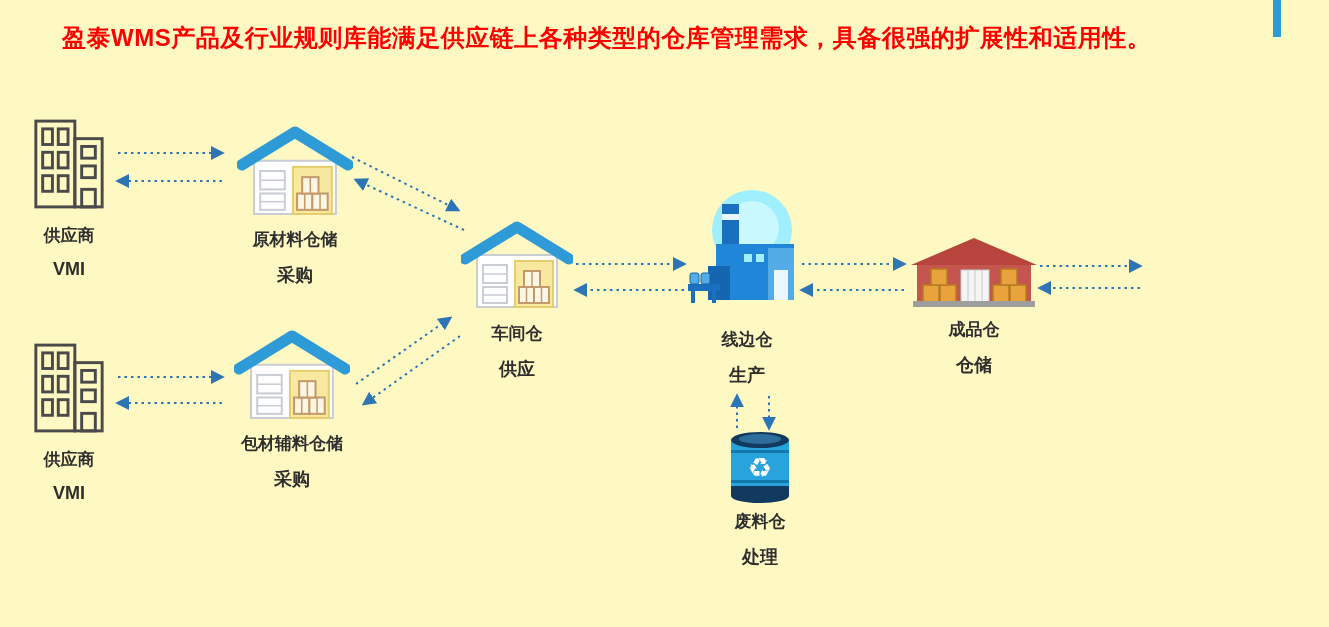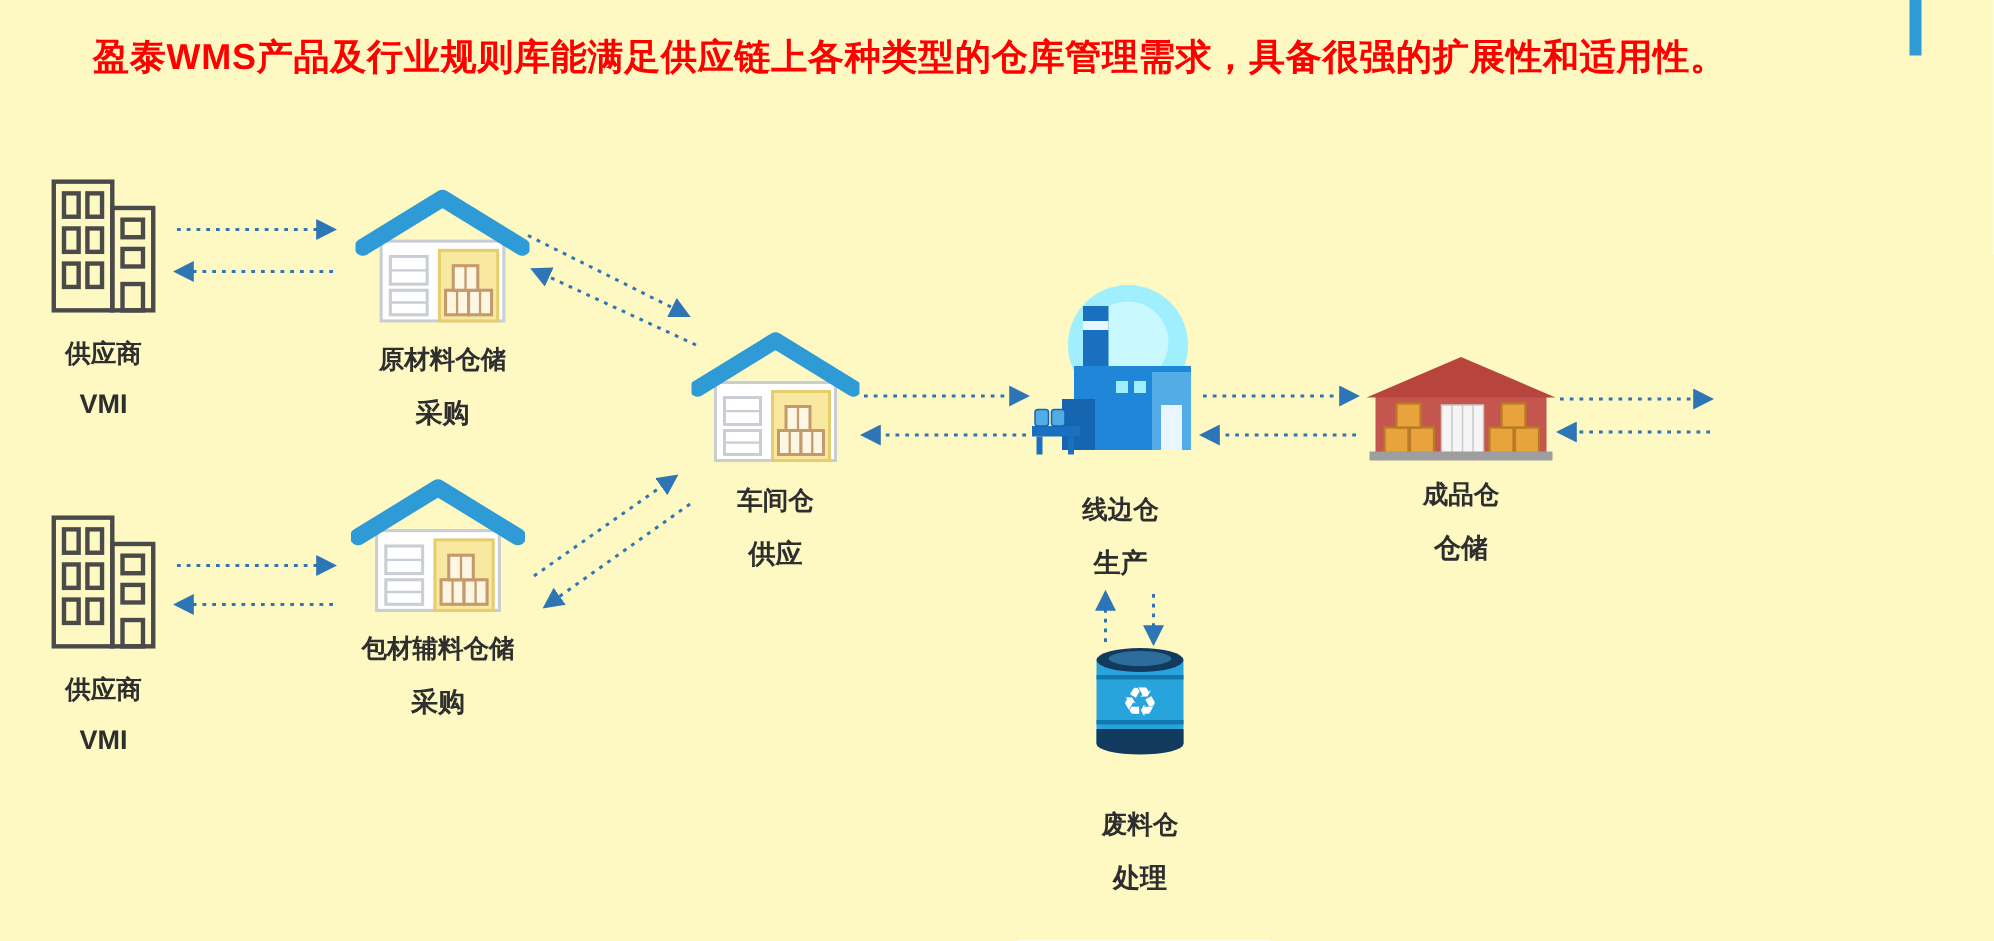--- a/index.html
+++ b/index.html
@@ -28,28 +28,28 @@
   .node .label {
     margin-top:12px; font-weight:bold; font-size:17px; color:#2E2E2E; white-space:nowrap;
   }
   .node .sublabel {
     margin-top:12px; font-weight:bold; font-size:18px; color:#2E2E2E; white-space:nowrap;
   }
   
   .n-supplier-top    { left:14px;   top:116px; width:110px; }
   .n-raw-material    { left:230px;  top:126px; width:130px; }
   .n-supplier-bottom { left:14px;   top:340px; width:110px; }
-  .n-packaging       { left:226px;  top:319px; width:132px; }
+  .n-packaging       { left:226px;  top:330px; width:132px; }
   .n-workshop        { left:460px;  top:220px; width:114px; }
   .n-lineside        { left:686px;  top:184px; width:122px; }
   .n-finished        { left:910px;  top:236px; width:128px; }
   .n-finished .label { margin-top:8px; }
   .n-cdc             { left:1146px; top:222px; width:112px; }
   .n-waste           { left:720px;  top:428px; width:80px;  }
-  .n-waste .label    { margin-top:32px; }
+  .n-waste .label    { margin-top:4px; }
 </style>
 </head>
 <body>
 
 <div class="canvas">
 
   <div class="title">盈泰WMS产品及行业规则库能满足供应链上各种类型的仓库管理需求，具备很强的扩展性和适用性。</div>
   <div class="accent-bar"></div>
 
   <svg class="arrows" width="1329" height="627" viewBox="0 0 1329 627">

